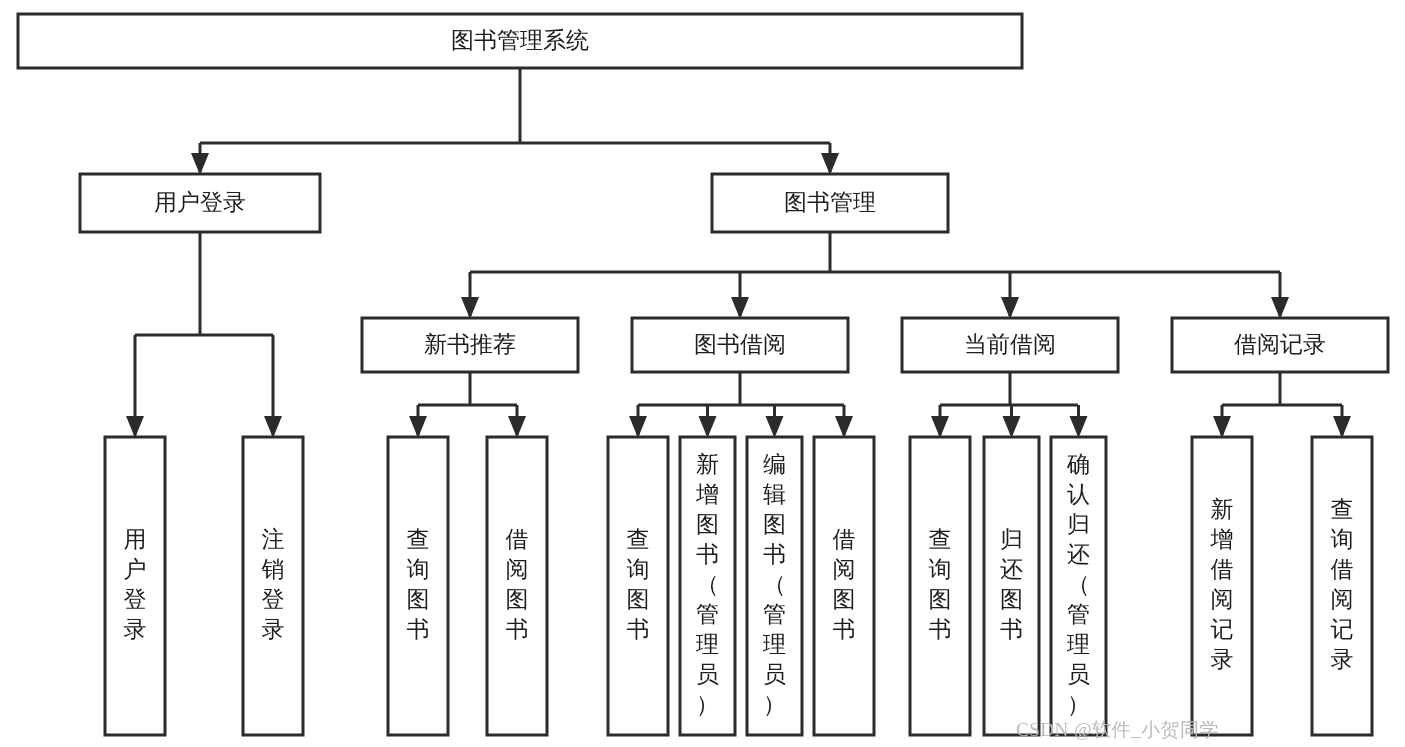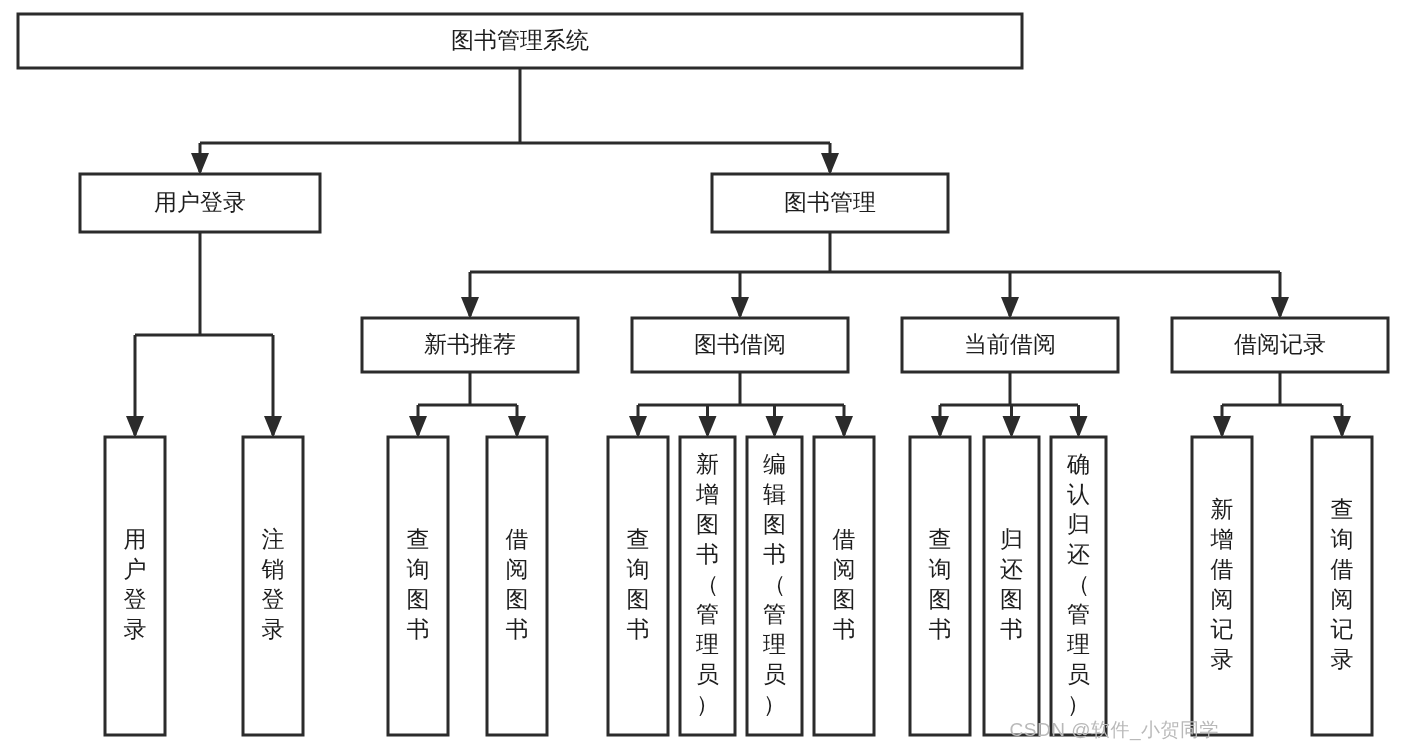--- a/index.html
+++ b/index.html
@@ -51,21 +51,21 @@
   .node-label-v {
     font-family: "Liberation Sans", "DejaVu Sans", sans-serif;
     font-size: 23px;
     fill: #1d1d1d;
     text-anchor: middle;
   }
   .watermark {
     position: absolute;
     right: 8px;
     bottom: 4px;
-    font-family: Liberation Sans, sans-serif;
+    font-family: Liberation Serif, serif;
     font-size: 19px;
     color: #b9b9b9;
     letter-spacing: 0.5px;
     white-space: nowrap;
     pointer-events: none;
   }
 </style>
 </head>
 <body>
 

